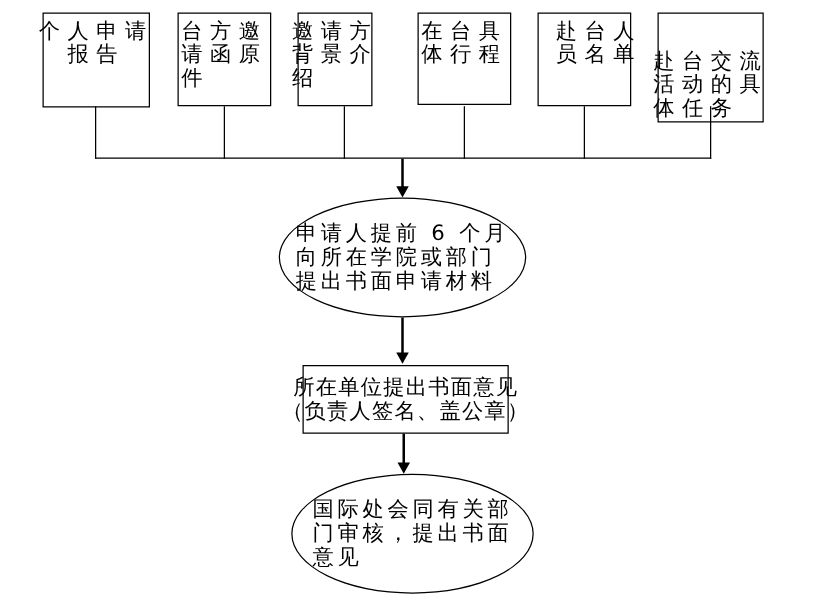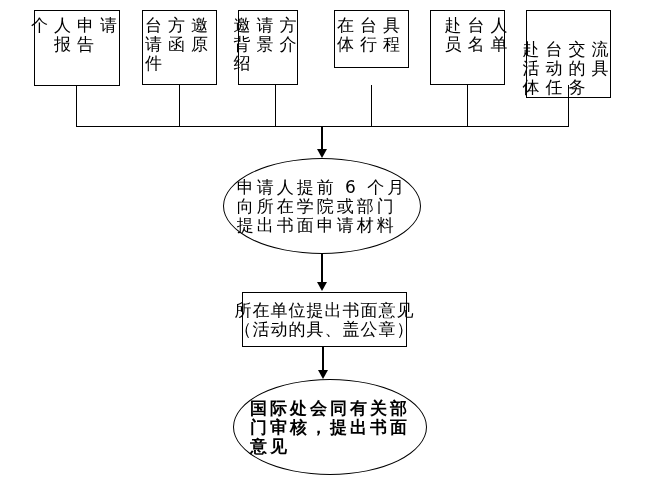--- a/index.html
+++ b/index.html
@@ -77,21 +77,21 @@
   <div class="shape fbox leftblock" style="left:142px; top:10px; width:75px; height:75px;">
     <div class="txt box-txt">台方邀
 请函原
 件</div>
   </div>
   <div class="shape fbox leftblock" style="left:238px; top:10px; width:60px; height:75px;">
     <div class="txt box-txt">邀请方
 背景介
 绍</div>
   </div>
-  <div class="shape fbox leftblock" style="left:334px; top:10px; width:75px; height:58px;">
+  <div class="shape fbox leftblock" style="left:334px; top:10px; width:75px; height:74px;">
     <div class="txt box-txt">在台具
 体行程</div>
   </div>
   <div class="shape fbox leftblock" style="left:430px; top:10px; width:75px; height:75px;padding-left:23px;">
     <div class="txt box-txt">赴台人
 员名单</div>
   </div>
   <div class="shape fbox leftblock" style="left:526px; top:10px; width:85px; height:88px;align-items:flex-end;">
     <div class="txt box-txt">赴台交流
 活动的具
@@ -114,25 +114,25 @@
     <div class="txt step-txt">申请人提前 6 个月
 向所在学院或部门
 提出书面申请材料</div>
   </div>
 
   <div class="stem" style="left:321px; top:254px; height:29px;"></div>
   <div class="ahead" style="left:317px; top:282px;"></div>
 
   <div class="shape centered" style="left:242px; top:292px; width:165px; height:55px;">
     <div class="txt rect-txt">所在单位提出书面意见
-（活动的具、盖公章）</div>
+（负责人签名、盖公章）</div>
   </div>
 
   <div class="stem" style="left:322px; top:347px; height:24px;"></div>
   <div class="ahead" style="left:318px; top:370px;"></div>
 
-  <div class="shape ellipse leftblock" style="left:233px; top:379px; width:194px; height:96px;font-weight:bold;">
+  <div class="shape ellipse leftblock" style="left:233px; top:379px; width:194px; height:96px;">
     <div class="txt step-txt">国际处会同有关部
 门审核，提出书面
 意见</div>
   </div>
 
 </div>
 
 </body></html>

